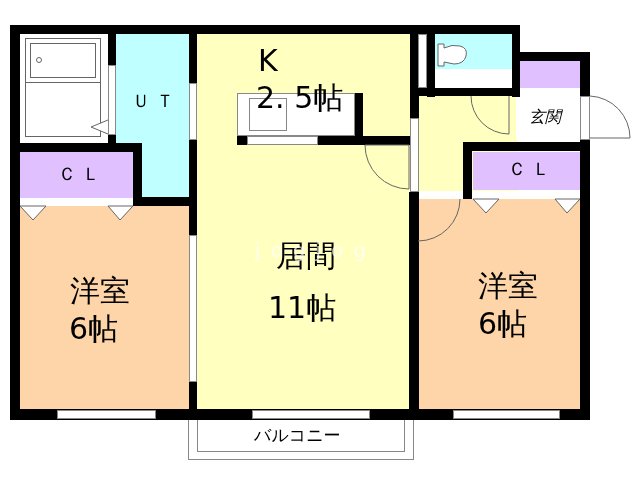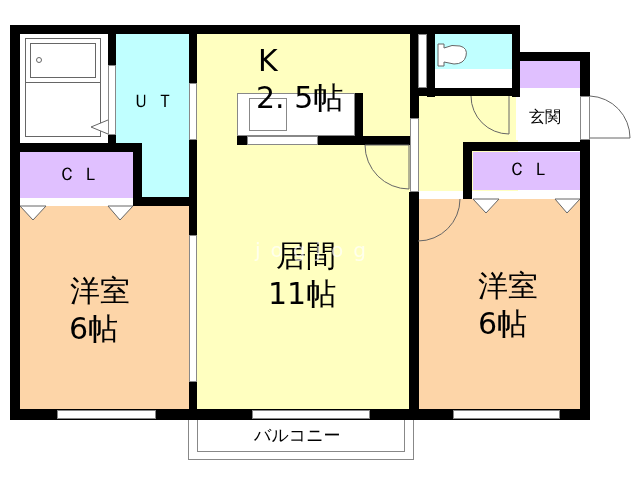--- a/index.html
+++ b/index.html
@@ -107,23 +107,23 @@
 <svg width="20" height="20" style="left:91px;top:120px;">
   <path d="M17 0 L0 7 L17 14" fill="#fff" stroke="#666" stroke-width="1"></path>
 </svg>
 
 <div class="abs" style="left:188px;top:420px;width:226px;height:40px;border:1px solid #888;border-top:none;box-sizing:border-box;"></div>
 <div class="abs" style="left:197px;top:420px;width:208px;height:32px;border:1px solid #888;border-top:none;box-sizing:border-box;"></div>
 
 <div class="label big" style="left:258px;top:45px;">K</div>
 <div class="label big" style="left:256px;top:82px;">2. 5帖</div>
 <div class="label big" style="left:276px;top:240px;">居間</div>
-<div class="label big" style="left:268px;top:278px;">11帖</div>
+<div class="label big" style="left:268px;top:292px;">11帖</div>
 <div class="label" style="left:255px;top:240px;font-size:20px;letter-spacing:10px;color:rgba(255,255,255,0.7);">jogjog</div>
 <div class="label big" style="left:70px;top:275px;">洋室</div>
 <div class="label big" style="left:69px;top:313px;">6帖</div>
 <div class="label big" style="left:478px;top:270px;">洋室</div>
 <div class="label big" style="left:478px;top:308px;">6帖</div>
 <div class="label med" style="left:132px;top:92px;">ＵＴ</div>
 <div class="label med" style="left:58px;top:165px;">ＣＬ</div>
 <div class="label med" style="left:508px;top:160px;">ＣＬ</div>
-<div class="label sm" style="left:529px;top:109px;">玄関</div>
+<div class="label sm" style="left:529px;top:109px;font-style:italic;">玄関</div>
 <div class="label sm" style="left:254px;top:427px;font-size:17px;">バルコニー</div>
 
 </body></html>

